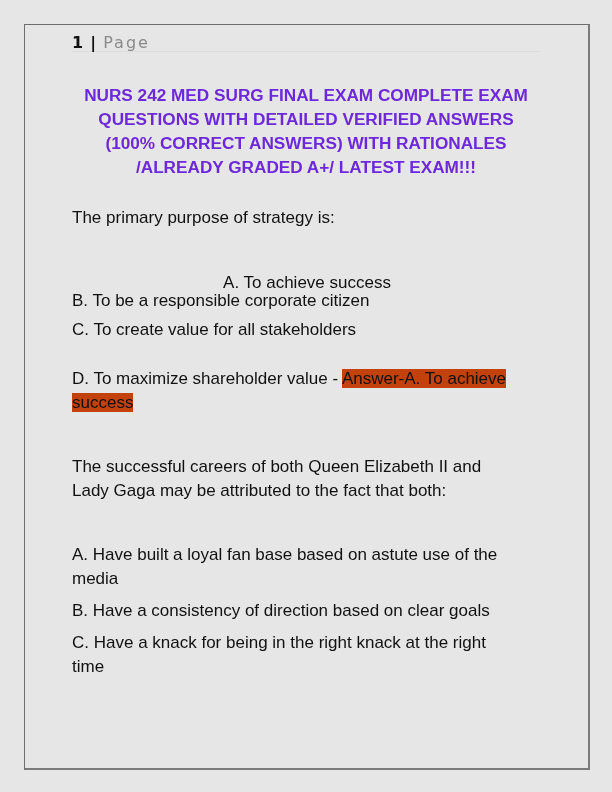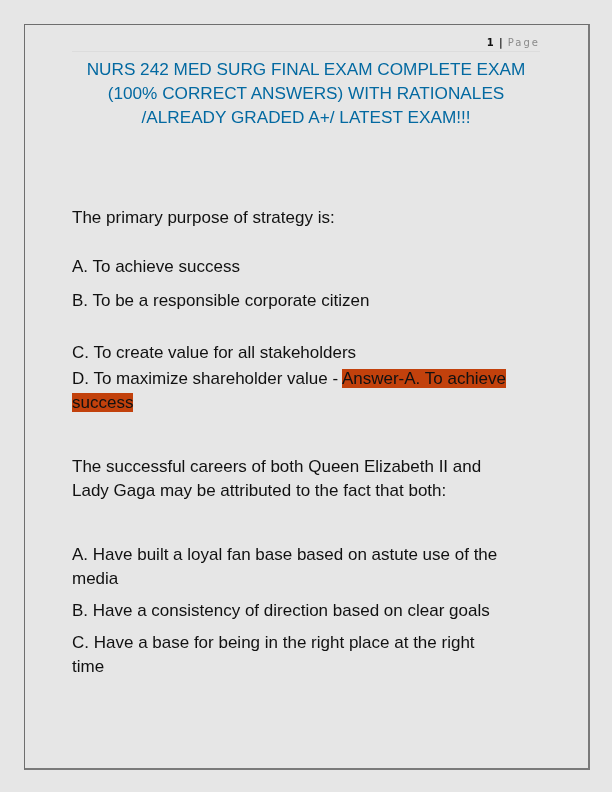--- a/index.html
+++ b/index.html
@@ -27,45 +27,44 @@
       box-sizing: content-box;
     }
     .page-header {
       position: absolute;
       left: 72px;
       top: 36px;
       width: 468px;
       height: 15px;
       border-bottom: 1px solid #dcdcdc;
       font-family: "DejaVu Sans", sans-serif;
-      font-size: 10px;
+      font-size: 16px;
       line-height: 14px;
-      text-align: right;
     }
     .page-header .num {
       font-weight: bold;
       color: #111;
     }
     .page-header .sep {
       font-weight: bold;
       color: #111;
       margin: 0 2px 0 2px;
     }
     .page-header .word {
       color: #8a8a8a;
       letter-spacing: 2px;
     }
     .title {
       position: absolute;
       left: 60px;
-      top: 57px;
+      top: 83px;
       width: 492px;
       text-align: center;
-      color: #0369a1;
-      font-weight: normal;
+      color: #6d28d9;
+      font-weight: bold;
       font-size: 17.2px;
       line-height: 24px;
     }
     .title div { white-space: nowrap; }
     .block {
       position: absolute;
       left: 72px;
       width: 470px;
       font-size: 17px;
       line-height: 24px;
@@ -81,41 +80,42 @@
 <div class="page-border"></div>
 
 <div class="page-header">
   <span class="num">1</span>
   <span class="sep">|</span>
   <span class="word">Page</span>
 </div>
 
 <div class="title">
   <div>NURS 242 MED SURG FINAL EXAM COMPLETE EXAM</div>
+  <div>QUESTIONS WITH DETAILED VERIFIED ANSWERS</div>
   <div>(100% CORRECT ANSWERS) WITH RATIONALES</div>
   <div>/ALREADY GRADED A+/ LATEST EXAM!!!</div>
 </div>
 
 <div class="block" style="top:206px;">The primary purpose of strategy is:</div>
 
-<div class="block" style="top:255px;">A. To achieve success</div>
+<div class="block" style="top:271px;text-align:center;">A. To achieve success</div>
 <div class="block" style="top:289px;">B. To be a responsible corporate citizen</div>
-<div class="block" style="top:318px;margin-top:23px;">C. To create value for all stakeholders</div>
+<div class="block" style="top:318px;">C. To create value for all stakeholders</div>
 <div class="block" style="top:367px;">
   <span>D. To maximize shareholder value - </span><span class="hl">Answer-A. To achieve</span><br><span class="hl">success</span>
 </div>
 
 <div class="block" style="top:455px;">
   <span>The successful careers of both Queen Elizabeth II and</span><br>
   <span>Lady Gaga may be attributed to the fact that both:</span>
 </div>
 
 <div class="block" style="top:543px;">
   <span>A. Have built a loyal fan base based on astute use of the</span><br>
   <span>media</span>
 </div>
 <div class="block" style="top:599px;">
   <span>B. Have a consistency of direction based on clear goals</span>
 </div>
 <div class="block" style="top:631px;">
-  <span>C. Have a base for being in the right place at the right</span><br>
+  <span>C. Have a knack for being in the right knack at the right</span><br>
   <span>time</span>
 </div>
 
 </body></html>

